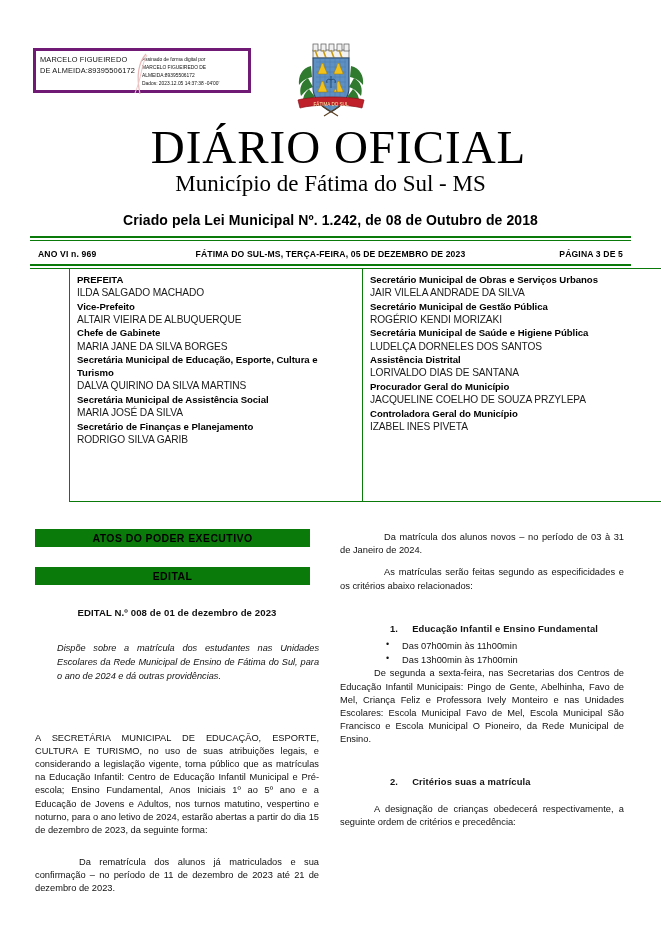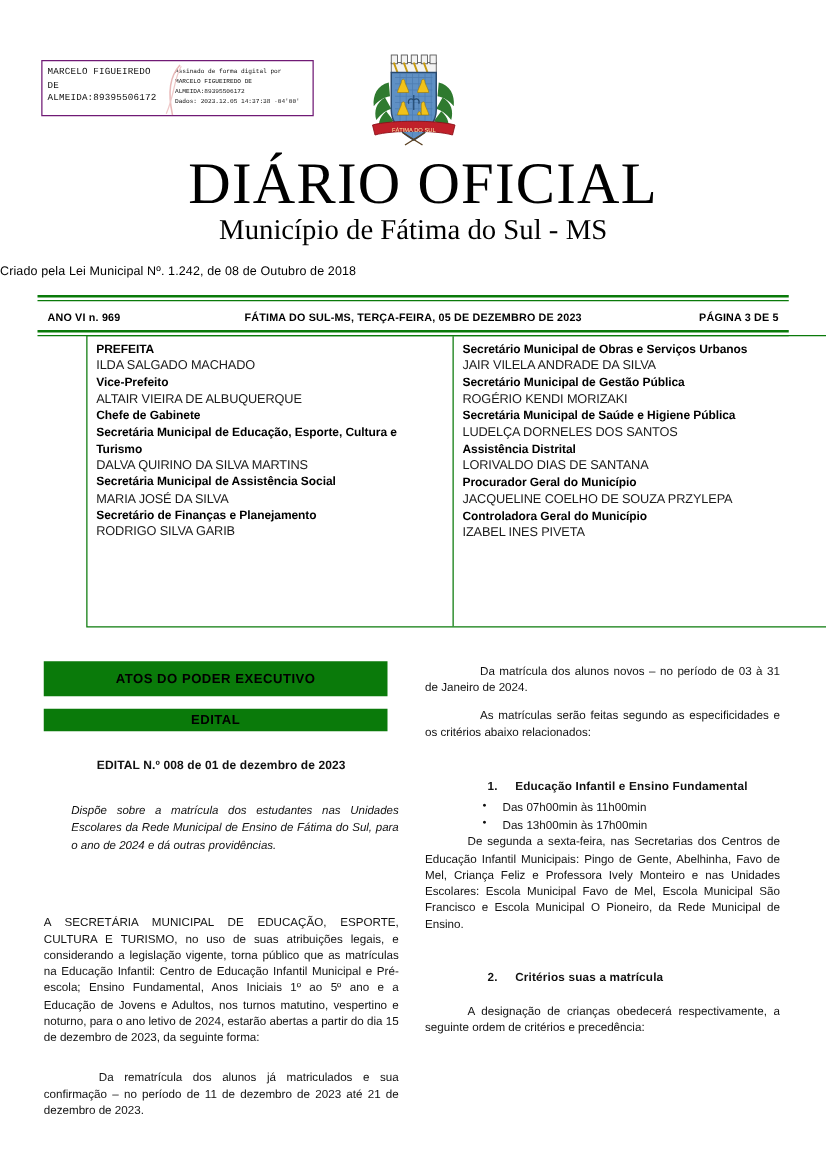--- a/index.html
+++ b/index.html
@@ -24,26 +24,25 @@
     padding: 0 30px;
   }
 
   
   .sig-wrap {
     position: absolute;
     left: 33px;
     top: 48px;
     width: 218px;
     height: 45px;
-    border: 1px solid #701a75;
+    border: 3px solid #701a75;
     box-sizing: border-box;
     display: flex;
     background: #fff;
     z-index: 5;
-    font-family: Liberation Mono, monospace;
   }
   .sig-left {
     width: 102px;
     padding: 4px 2px 2px 4px;
     box-sizing: border-box;
     font-size: 7.4px;
     line-height: 1.42;
     letter-spacing: .15px;
     color: #111;
   }
@@ -93,22 +92,23 @@
     text-align: center;
     font-family: "Liberation Serif", serif;
     font-size: 23px;
     line-height: 1;
     font-weight: 400;
   }
   .title-law {
     position: absolute;
     left: 0; right: 0;
     top: 212px;
-    font-size: 10px;
-    font-weight: 400;
+    text-align: center;
+    font-size: 14px;
+    font-weight: 700;
     letter-spacing: .1px;
   }
 
   
   .rule-top-1 {
     position: absolute; left: 30px; top: 236px;
     width: 601px; height: 2px; background: #0a7a0a;
   }
   .rule-top-2 {
     position: absolute; left: 30px; top: 240px;
@@ -178,21 +178,21 @@
     background: #0a7a0a;
     color: #000;
     font-size: 10.5px;
     font-weight: bold;
     letter-spacing: .4px;
     text-align: center;
     display: flex;
     align-items: center;
     justify-content: center;
   }
-  #banner-atos { left: 35px; top: 529px; width: 275px; height: 28px; }
+  #banner-atos { left: 35px; top: 529px; width: 275px; height: 18px; }
   #banner-edital { left: 35px; top: 567px; width: 275px; height: 18px; }
 
   
   .col {
     position: absolute;
     width: 284px;
     font-size: 9.3px;
     line-height: 1.42;
     text-align: justify;
     color: #111;
@@ -328,20 +328,21 @@
   <div class="rule-bot-1"></div>
   <div class="rule-bot-2"></div>
 
   <div class="officials">
     <div class="officials-col left">
       <div class="role">PREFEITA</div>
       <div class="person">ILDA SALGADO MACHADO</div>
       <div class="role">Vice-Prefeito</div>
       <div class="person">ALTAIR VIEIRA DE ALBUQUERQUE</div>
       <div class="role">Chefe de Gabinete</div>
+      <div class="person">MARIA JANE DA SILVA BORGES</div>
       <div class="role">Secretária Municipal de Educação, Esporte, Cultura e Turismo</div>
       <div class="person">DALVA QUIRINO DA SILVA MARTINS</div>
       <div class="role">Secretária Municipal de Assistência Social</div>
       <div class="person">MARIA JOSÉ DA SILVA</div>
       <div class="role">Secretário de Finanças e Planejamento</div>
       <div class="person">RODRIGO SILVA GARIB</div>
     </div>
     <div class="officials-col right">
       <div class="role">Secretário Municipal de Obras e Serviços Urbanos</div>
       <div class="person">JAIR VILELA ANDRADE DA SILVA</div>

